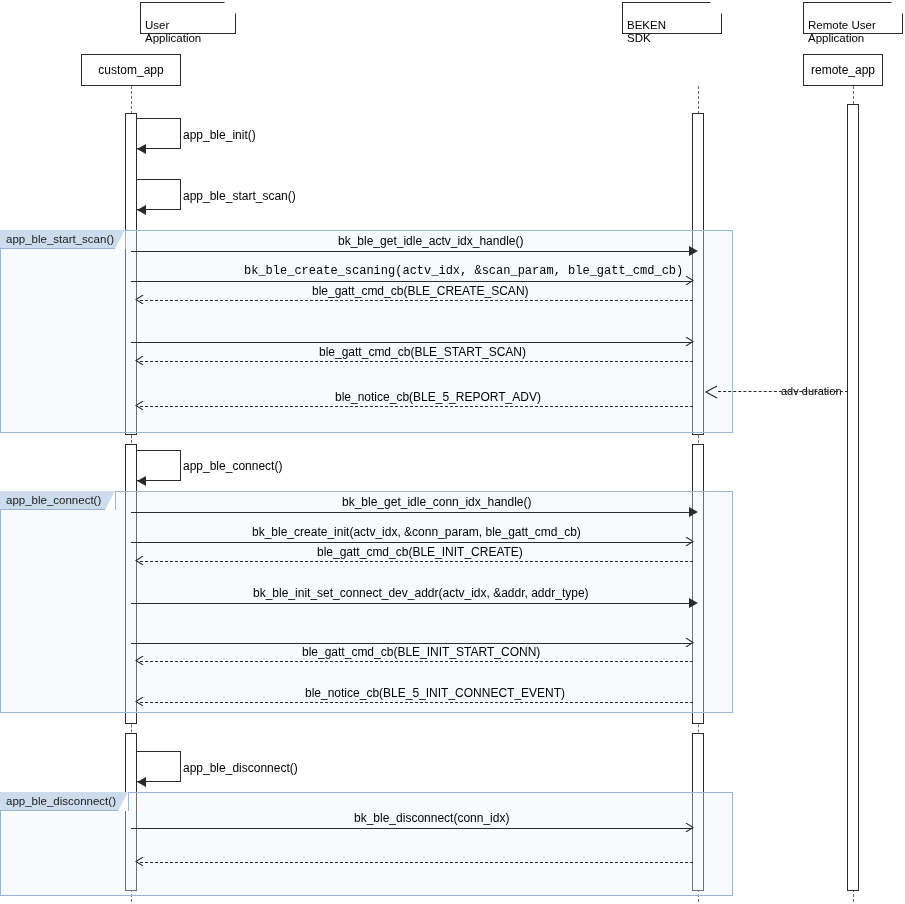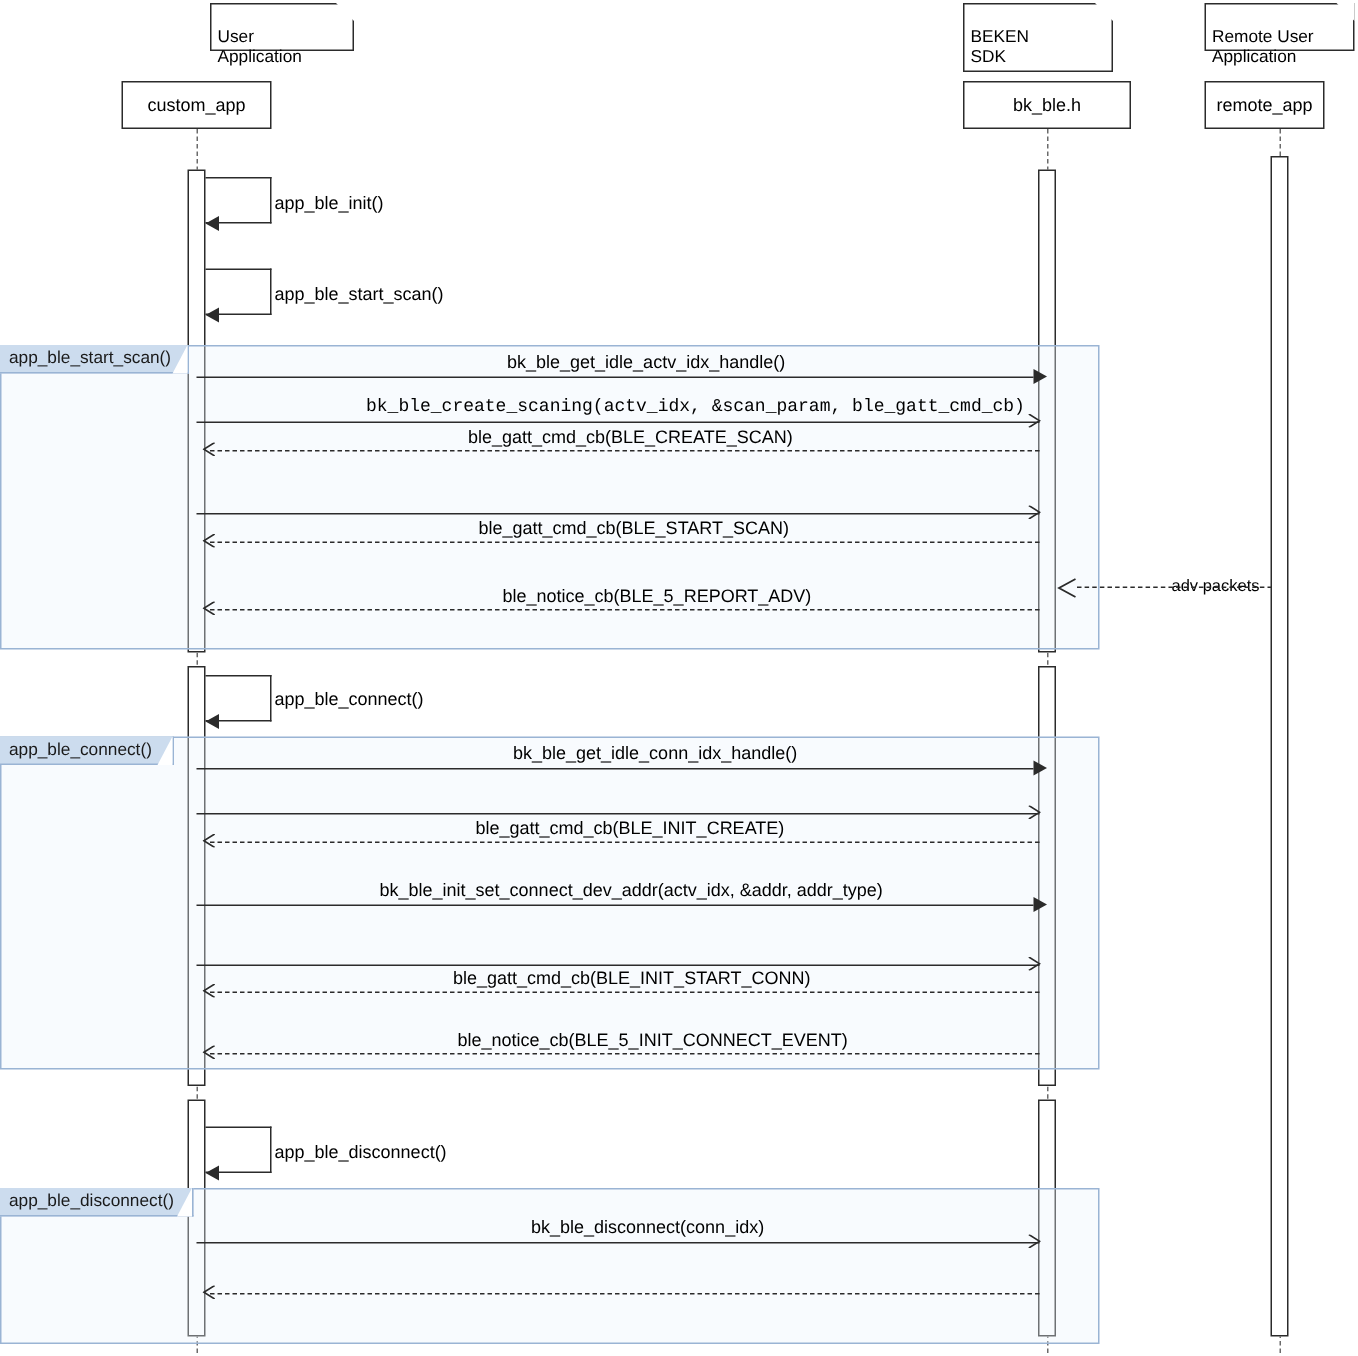--- a/index.html
+++ b/index.html
@@ -134,38 +134,35 @@
 <body>
 
 <div id="diagram">
 
   <div class="actor-note" style="left:92px;top:2px;width:96px;height:32px;margin-left:48px;">
     <span>User
 Application</span>
     <span class="fold-cut"></span>
   </div>
 
-  <div class="actor-note" style="left:642px;top:2px;width:100px;height:46px;">
+  <div class="actor-note" style="left:622px;top:2px;width:100px;height:32px;">
     <span>BEKEN
 SDK</span>
     <span class="fold-cut"></span>
   </div>
 
   <div class="actor-note" style="left:803px;top:2px;width:100px;height:32px;">
     <span>Remote User
 Application</span>
     <span class="fold-cut"></span>
   </div>
 
   <div class="lifeline-box" style="left:81px;top:54px;width:100px;">
     <span>custom_app</span>
   </div>
-  <div class="lifeline-box" style="left:642px;top:54px;width:112px;">
-    <span>bk_ble.h</span>
-  </div>
   <div class="lifeline-box" style="left:803px;top:54px;width:80px;">
     <span>remote_app</span>
   </div>
 
   <div class="lifeline" style="left:131px;top:86px;height:816px;"></div>
   <div class="lifeline" style="left:698px;top:86px;height:816px;"></div>
   <div class="lifeline" style="left:853px;top:86px;height:816px;"></div>
 
   <div class="activation" style="left:125px;top:113px;height:322px;"></div>
   <div class="activation" style="left:125px;top:444px;height:280px;"></div>
@@ -203,21 +200,21 @@
   <svg class="arrow-open-r" style="left:685px;top:337px;" viewBox="0 0 10 10">
       <path d="M1,0 L9,5 L1,10" fill="none" stroke="#2b2b2b" stroke-width="1.2"></path>
     </svg>
 
   <div class="msg-label" style="left:289px;top:345px;">ble_gatt_cmd_cb(BLE_START_SCAN)</div>
   <div class="msg-line dashed" style="left:140px;top:361px;width:553px;"></div>
   <svg class="arrow-open-l" style="left:135px;top:356px;" viewBox="0 0 10 10">
       <path d="M9,0 L1,5 L9,10" fill="none" stroke="#2b2b2b" stroke-width="1.2"></path>
     </svg>
 
-  <div class="msg-label" style="left:751px;top:384px;font-size:11px;">adv packets</div>
+  <div class="msg-label" style="left:751px;top:384px;font-size:11px;">adv duration</div>
   <div class="msg-line dashed" style="left:718px;top:391px;width:130px;"></div>
   <svg class="arrow-open-l" style="left:704px;top:385px;width:14px;height:14px;" viewBox="0 0 14 14">
       <path d="M13,1 L2,7 L13,13" fill="none" stroke="#2b2b2b" stroke-width="1.2"></path>
     </svg>
 
   <div class="msg-label" style="left:305px;top:390px;">ble_notice_cb(BLE_5_REPORT_ADV)</div>
   <div class="msg-line dashed" style="left:140px;top:406px;width:553px;"></div>
   <svg class="arrow-open-l" style="left:135px;top:401px;" viewBox="0 0 10 10">
       <path d="M9,0 L1,5 L9,10" fill="none" stroke="#2b2b2b" stroke-width="1.2"></path>
     </svg>
@@ -225,20 +222,21 @@
   <div class="frag" style="left:0px;top:491px;width:733px;height:222px;"></div>
   <div class="frag-label" style="left:0px;top:491px;width:116px;">
     <span>app_ble_connect()</span>
     <span class="corner"></span>
   </div>
 
   <div class="msg-label" style="left:312px;top:495px;">bk_ble_get_idle_conn_idx_handle()</div>
   <div class="msg-line" style="left:131px;top:512px;width:558px;"></div>
   <div class="arrow-solid-r" style="left:689px;top:507px;"></div>
 
+  <div class="msg-label" style="left:222px;top:525px;">bk_ble_create_init(actv_idx, &amp;conn_param, ble_gatt_cmd_cb)</div>
   <div class="msg-line" style="left:131px;top:542px;width:562px;"></div>
   <svg class="arrow-open-r" style="left:685px;top:537px;" viewBox="0 0 10 10">
       <path d="M1,0 L9,5 L1,10" fill="none" stroke="#2b2b2b" stroke-width="1.2"></path>
     </svg>
 
   <div class="msg-label" style="left:287px;top:545px;">ble_gatt_cmd_cb(BLE_INIT_CREATE)</div>
   <div class="msg-line dashed" style="left:140px;top:561px;width:553px;"></div>
   <svg class="arrow-open-l" style="left:135px;top:556px;" viewBox="0 0 10 10">
       <path d="M9,0 L1,5 L9,10" fill="none" stroke="#2b2b2b" stroke-width="1.2"></path>
     </svg>

